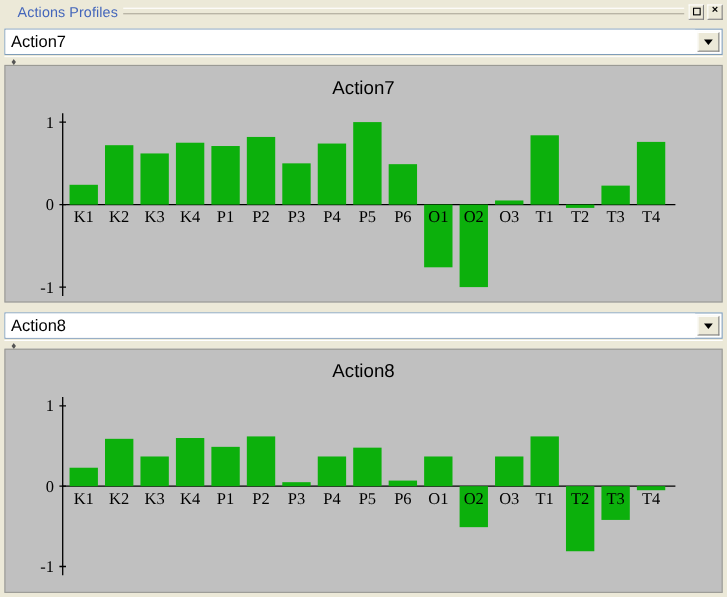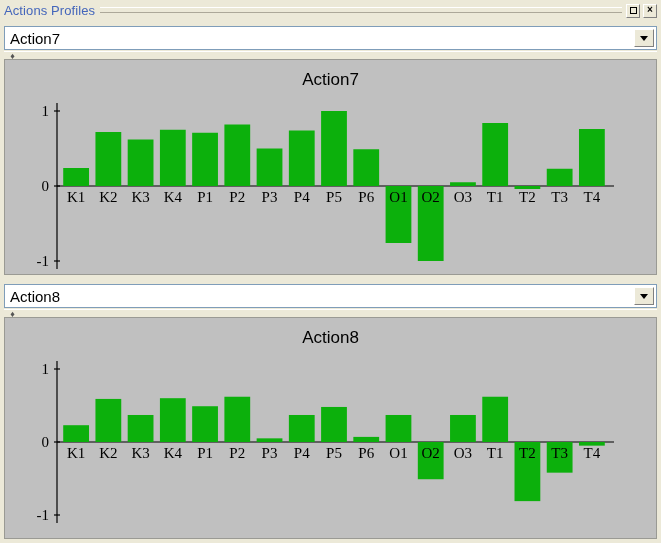--- a/index.html
+++ b/index.html
@@ -21,21 +21,21 @@
     position: absolute;
     left: 0; top: 0;
     width: 661px; height: 21px;
     background: #ece9d8;
     display: flex;
     align-items: center;
   }
   .title-text {
     font-size: 13px;
     color: #4466bb;
-    padding-left: 4px;
+    padding-left: 16px;
     padding-right: 5px;
     white-space: nowrap;
     letter-spacing: 0.1px;
   }
   .title-rule {
     flex: 1 1 auto;
     height: 4px;
     border-top: 1px solid #ffffff;
     border-bottom: 1px solid #aca899;
     margin-right: 4px;

